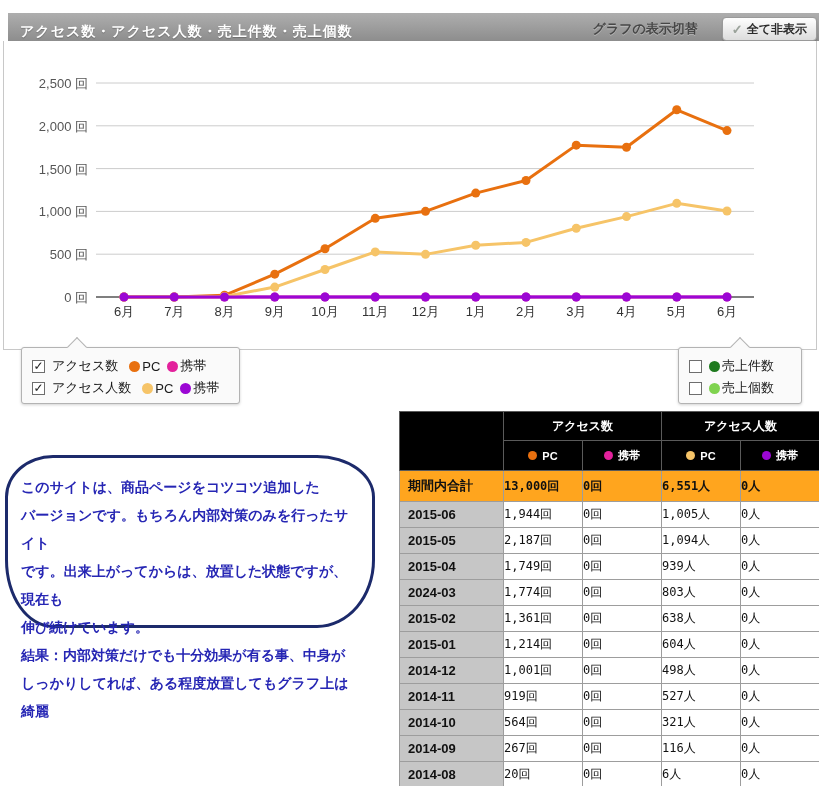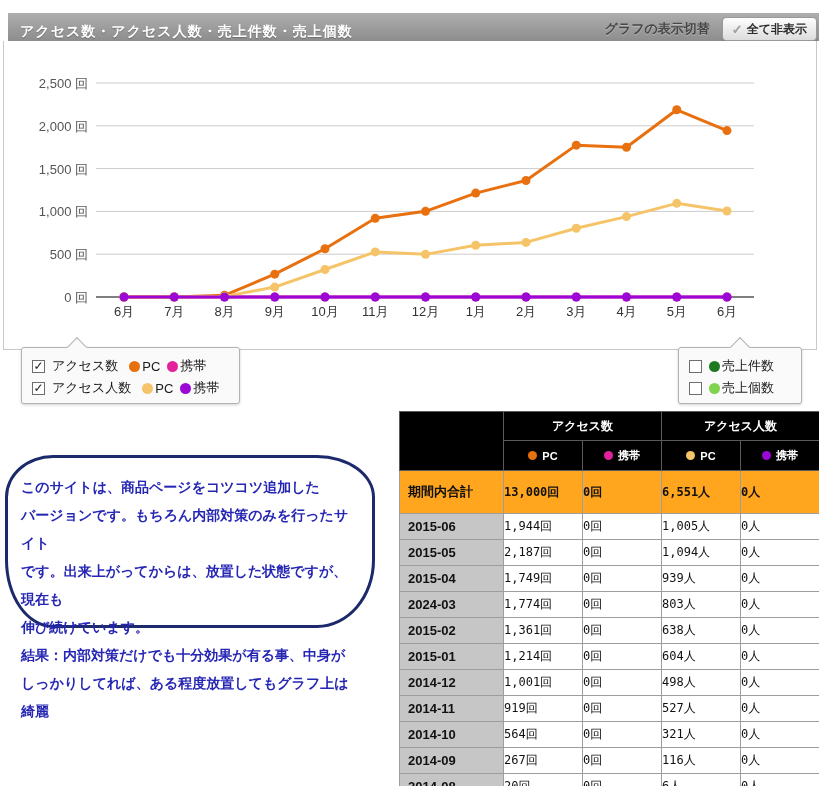--- a/index.html
+++ b/index.html
@@ -5,21 +5,21 @@
   * { margin:0; padding:0; box-sizing:border-box; }
   html,body { width:819px; height:786px; background:#fff; overflow:hidden;
     font-family:"Liberation Sans", sans-serif; position:relative; }
 
   
   .topbar { position:absolute; left:8px; top:13px; width:811px; height:28px;
     background:linear-gradient(#aeaeae,#8d8d8d);
     display:flex; align-items:flex-end; }
   .topbar-title { color:#fff; font-weight:bold; font-size:14px; padding-left:12px;
     letter-spacing:1px; text-shadow:0 1px 1px rgba(0,0,0,.25); }
-  .topbar-right { margin-left:auto; display:flex; align-items:center; gap:12px; padding-right:2px; }
+  .topbar-right { margin-left:auto; display:flex; align-items:center; gap:24px; padding-right:2px; }
   .toggle-label { color:#474747; font-weight:bold; font-size:13px; text-shadow:0 1px 0 rgba(255,255,255,.3); }
   .hide-all-btn { height:24px; padding:0 9px; border:1px solid #9a9a9a; border-radius:4px;
     background:linear-gradient(#fefefe,#dcdcdc); font-size:12px; font-weight:bold; color:#2b2b2b;
     display:flex; align-items:center; gap:4px; cursor:pointer;
     font-family:"Liberation Sans", sans-serif; box-shadow:0 1px 1px rgba(0,0,0,.2); }
   .hide-all-btn .chk { color:#9aa29a; font-size:13px; }
 
   
   .chart-panel { position:absolute; left:3px; top:41px; width:814px; height:309px;
     background:#fff; border:1px solid #c8c8c8; border-top:none; }
@@ -57,21 +57,21 @@
   .data-table thead th { background:#000; color:#fff; border-color:#5a5a5a; }
   .th-group { height:29px; font-size:12px; font-weight:bold; text-align:center; }
   .th-corner { background:#000; }
   .th-sub { height:30px; font-size:11px; font-weight:bold; }
   .th-sub .sub-inner { display:flex; align-items:center; justify-content:center; gap:5px; }
   .th-sub .dot { width:9px; height:9px; flex:0 0 9px; }
   .row-label { background:#c6c6c6; color:#111; font-weight:bold; font-size:13px;
     text-align:left; padding-left:8px; }
   .cell-val { background:#fff; color:#111; text-align:left; padding-right:10px;
     font-size:12px; font-family:"DejaVu Sans Mono", monospace; }
-  tr.total-row th, tr.total-row td { background:#ffa51e; height:43px; }
+  tr.total-row th, tr.total-row td { background:#ffa51e; height:31px; }
   tr.total-row .cell-val { background:#ffa51e; font-weight:bold; }
   tr.month-row th, tr.month-row td { height:26px; }
 </style>
 </head>
 <body>
 
 <div class="topbar">
   <span class="topbar-title">アクセス数・アクセス人数・売上件数・売上個数</span>
   <div class="topbar-right">
     <span class="toggle-label">グラフの表示切替</span>

